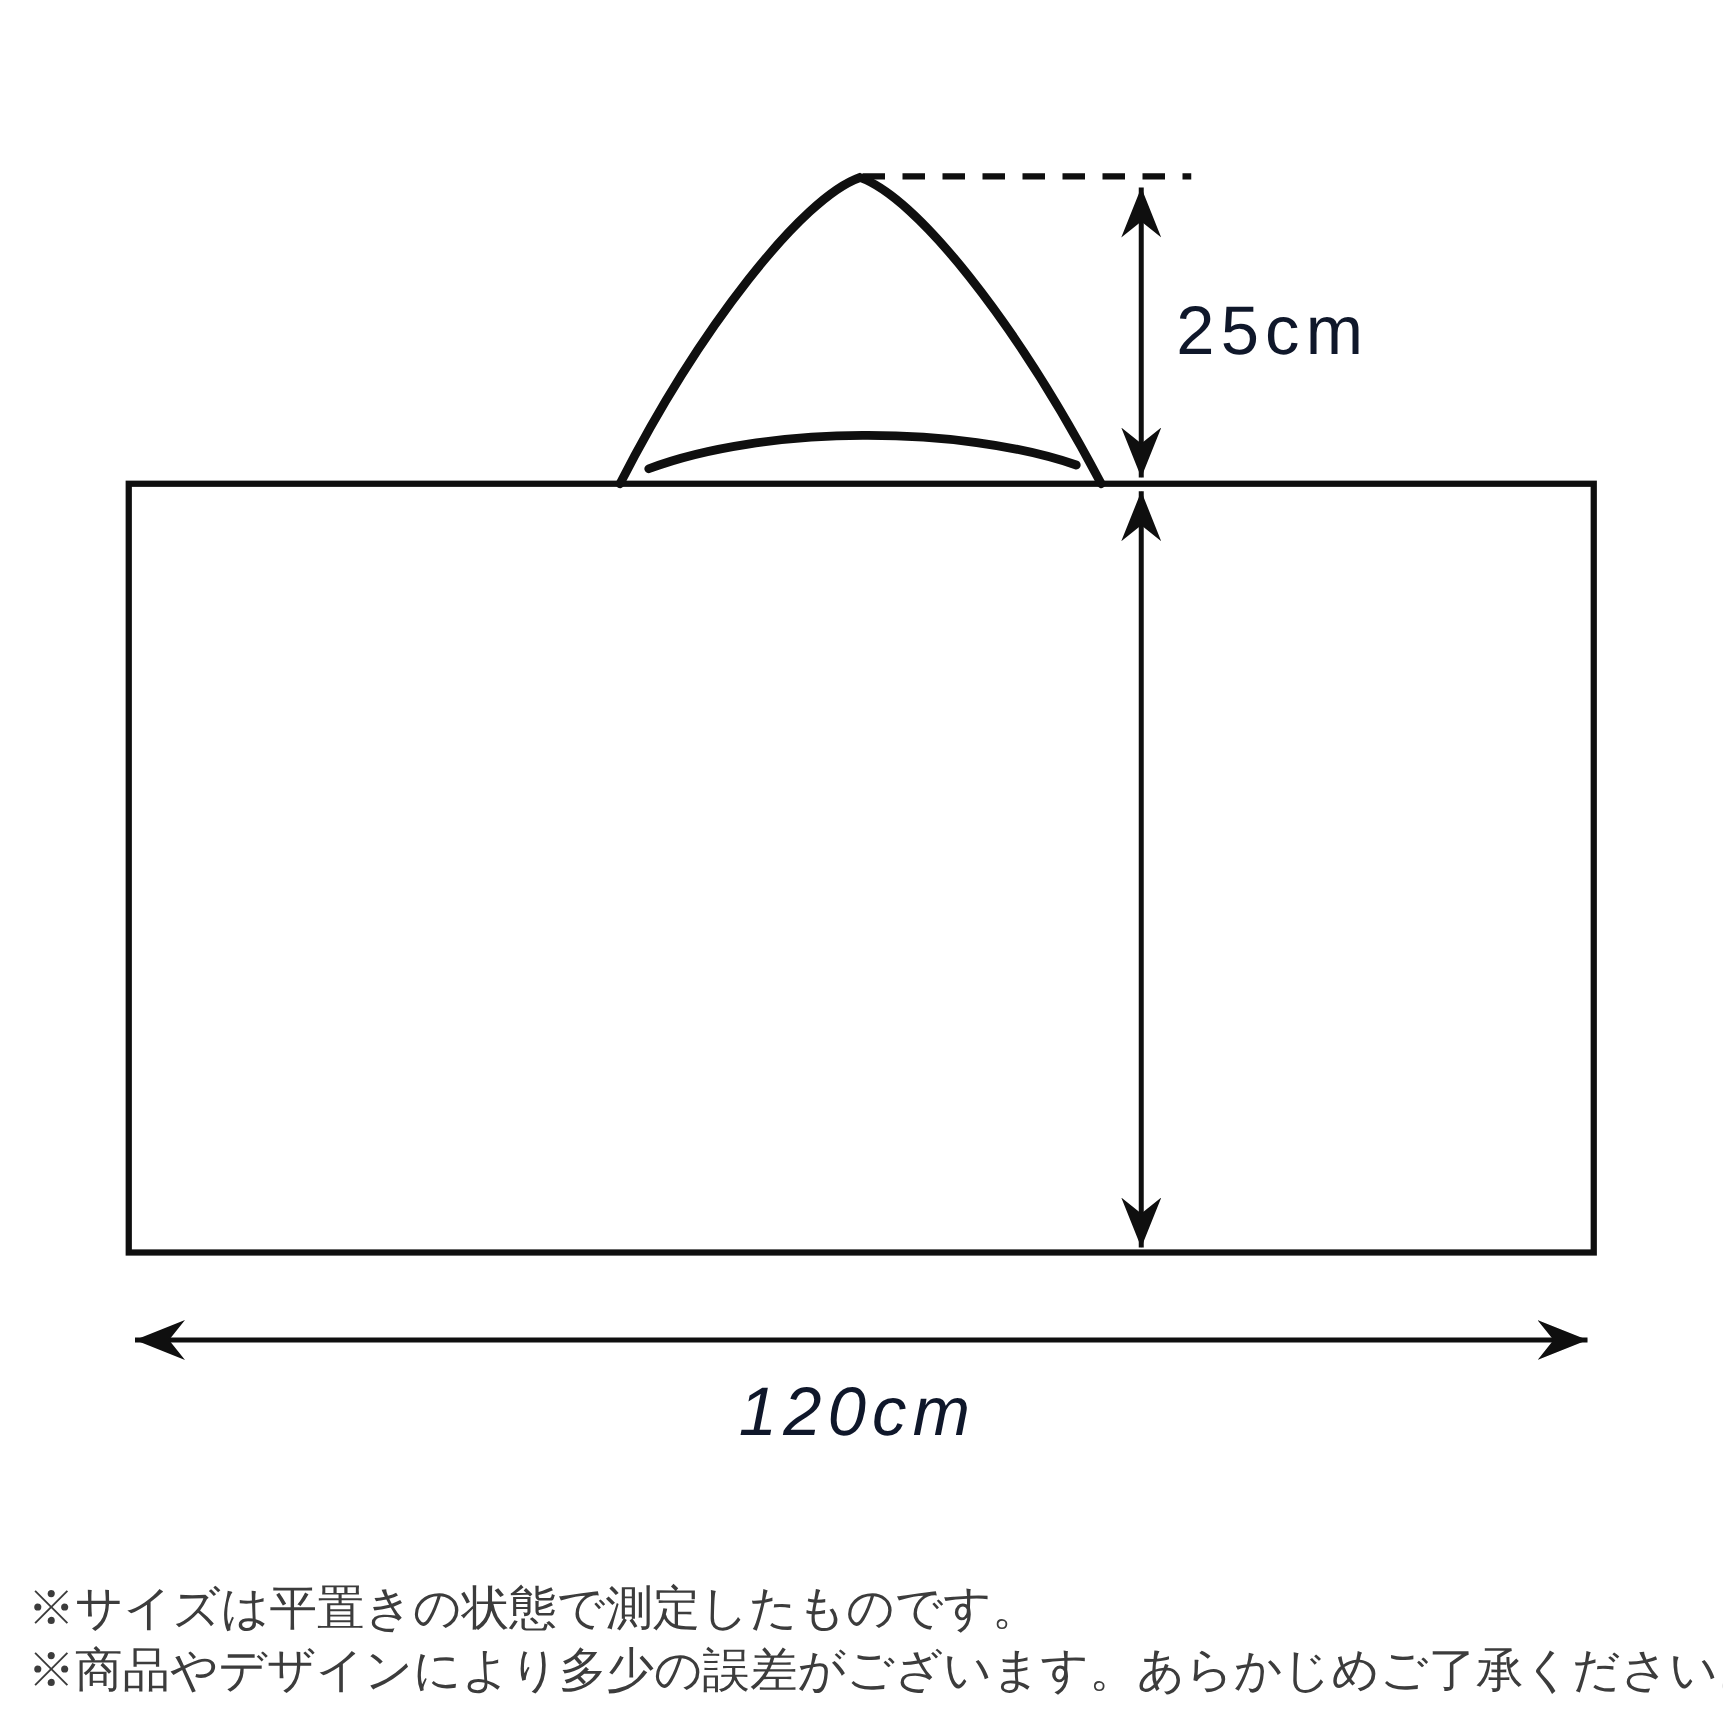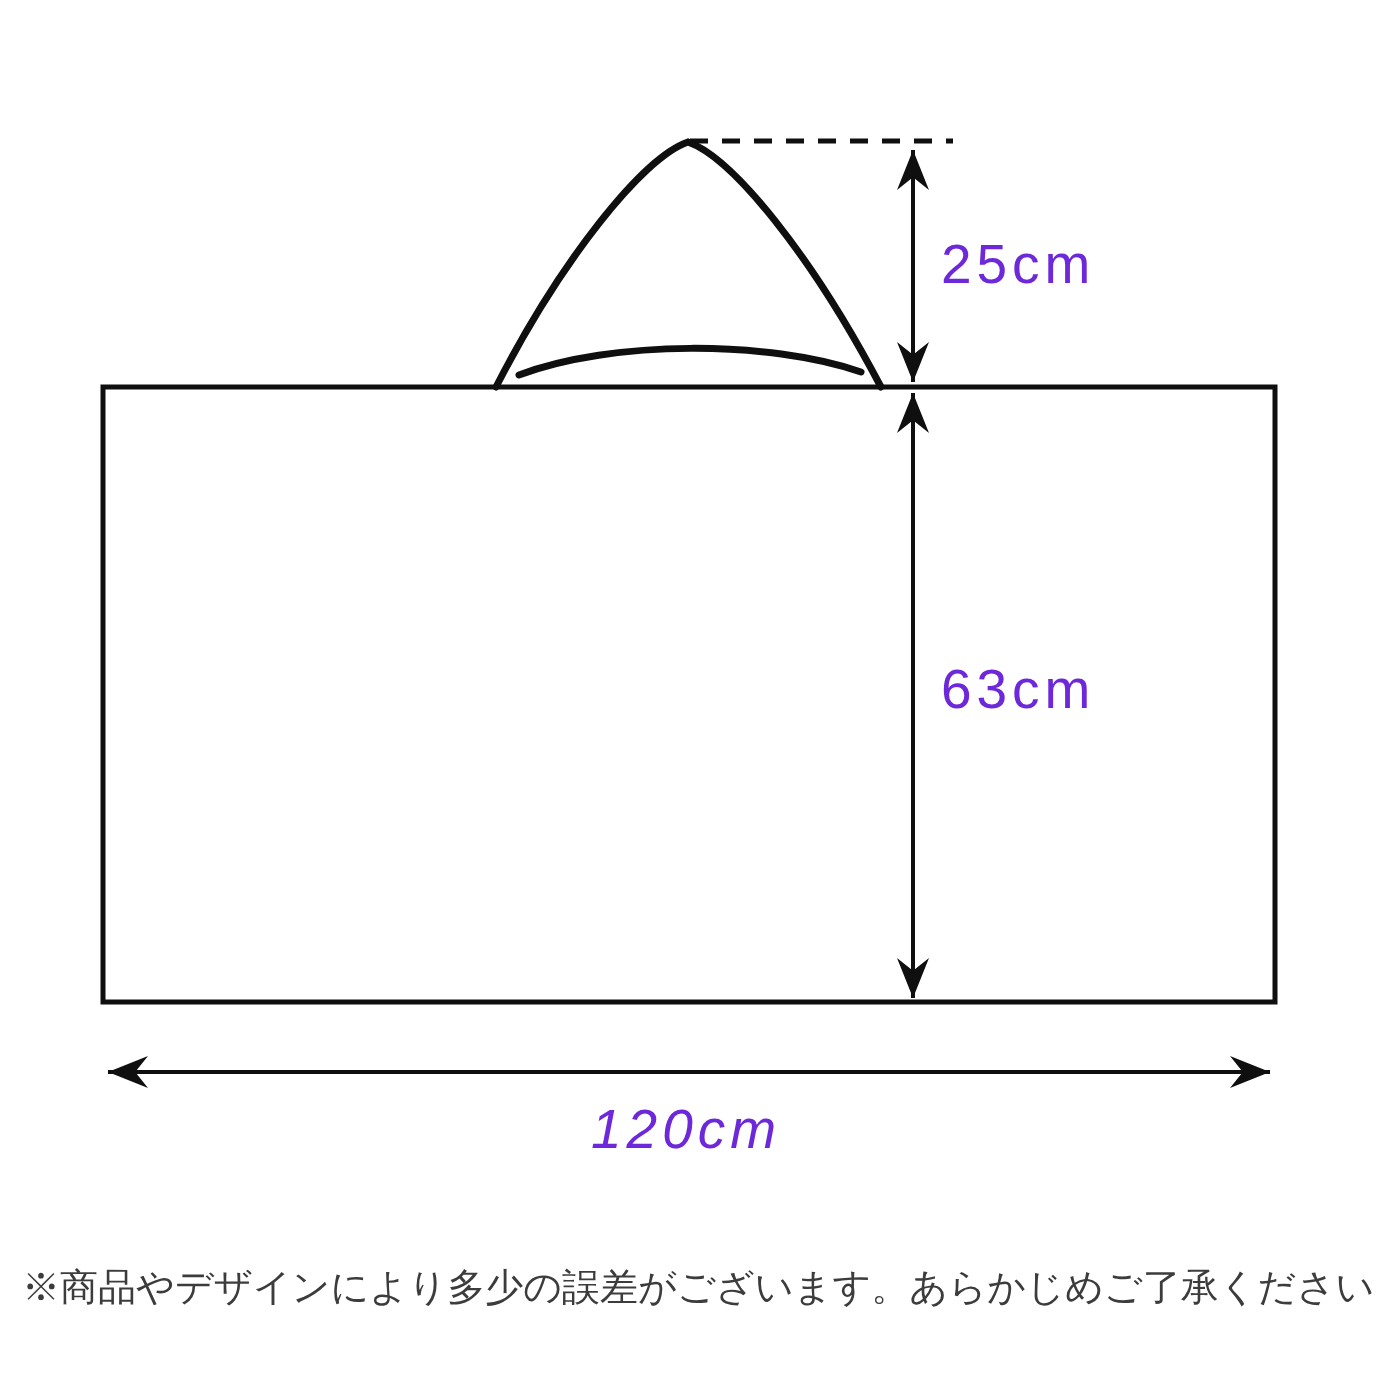--- a/index.html
+++ b/index.html
@@ -17,21 +17,21 @@
   }
   .diagram-svg {
     position: absolute;
     left: 0;
     top: 0;
     width: 1378px;
     height: 1378px;
   }
   .dim-label {
     position: absolute;
-    color: #6d28d9;
+    color: #0f172a;
     font-size: 55px;
     font-weight: 400;
     letter-spacing: 0.09em;
     white-space: nowrap;
     line-height: 1;
   }
   .dim-label.hood {
     left: 941px;
     top: 237px;
   }
@@ -80,21 +80,21 @@
 
     <line x1="913" y1="150" x2="913" y2="382" stroke="#0f0f0f" stroke-width="4" marker-start="url(#barb)" marker-end="url(#barb)"></line>
 
     <line x1="913" y1="393" x2="913" y2="998" stroke="#0f0f0f" stroke-width="4" marker-start="url(#barb)" marker-end="url(#barb)"></line>
 
     <line x1="108" y1="1072" x2="1270" y2="1072" stroke="#0f0f0f" stroke-width="4" marker-start="url(#barb)" marker-end="url(#barb)"></line>
   </svg>
 
   <div class="dim-label hood">25cm</div>
 
-  <div class="dim-label body">63cm</div>
 
   <div class="dim-label width">120cm</div>
 
   <div class="notes">
+    <div>※サイズは平置きの状態で測定したものです。</div>
     <div>※商品やデザインにより多少の誤差がございます。あらかじめご了承ください。</div>
   </div>
 
 </div>
 
 </body></html>

